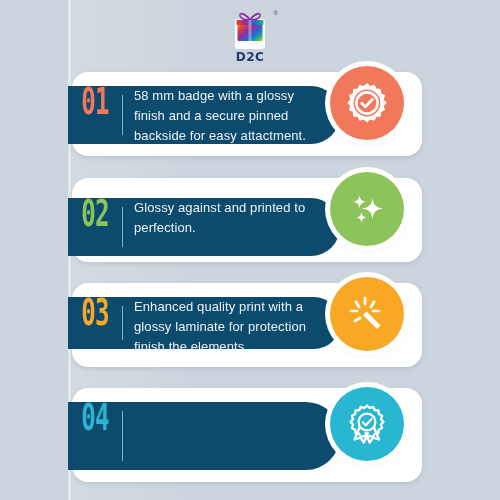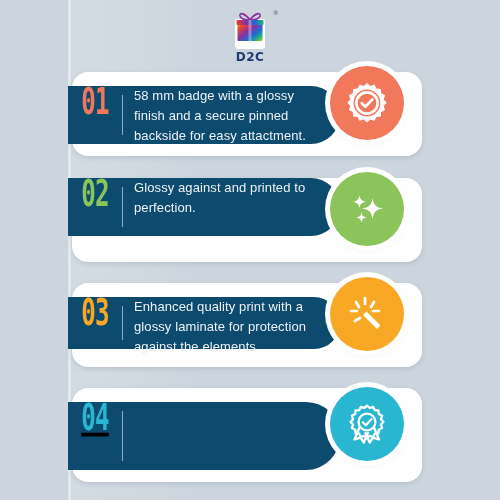--- a/index.html
+++ b/index.html
@@ -134,59 +134,59 @@
           <path d="M23 3 l3.2 3.0 4.2-1.4 2.0 3.9 4.4 .4 .4 4.4 3.9 2.0 -1.4 4.2 3.0 3.2 -3.0 3.2 1.4 4.2 -3.9 2.0 -.4 4.4 -4.4 .4 -2.0 3.9 -4.2-1.4 -3.2 3.0 -3.2-3.0 -4.2 1.4 -2.0-3.9 -4.4-.4 -.4-4.4 -3.9-2.0 1.4-4.2 -3.0-3.2 3.0-3.2 -1.4-4.2 3.9-2.0 .4-4.4 4.4-.4 2.0-3.9 4.2 1.4z"></path>
         </g>
         <circle cx="23" cy="23" r="13.4" fill="#f2785c"></circle>
         <circle cx="23" cy="23" r="10.6" fill="none" stroke="#ffffff" stroke-width="2.6"></circle>
         <path d="M17.8 23.2 l3.6 3.6 7.0-7.4" fill="none" stroke="#ffffff" stroke-width="2.8" stroke-linecap="round" stroke-linejoin="round"></path>
       </svg>
     </div>
   </div>
 
   <div class="card" style="top:178px;height:84px;">
-    <div class="pill" style="top:0;height:58px;width:272px;">
+    <div class="pill" style="top:20px;height:58px;width:272px;">
       <div class="pill-num" style="color:#8cc45c;">02</div>
       <div class="pill-div"></div>
       <div class="pill-text">Glossy against and printed to perfection.</div>
     </div>
     <div class="circle" style="left:258px;top:-6px;width:74px;height:74px;background:#8cc45c;">
       <svg width="46" height="46" viewBox="0 0 46 46">
         <g fill="#ffffff">
           <path d="M28.5 12 C29.6 19.2 31.8 21.4 39 22.5 C31.8 23.6 29.6 25.8 28.5 33 C27.4 25.8 25.2 23.6 18 22.5 C25.2 21.4 27.4 19.2 28.5 12 Z"></path>
           <path d="M15.5 9 C16.2 13.6 17.6 15.0 22.2 15.7 C17.6 16.4 16.2 17.8 15.5 22.4 C14.8 17.8 13.4 16.4 8.8 15.7 C13.4 15.0 14.8 13.6 15.5 9 Z"></path>
           <path d="M17.5 26 C18.1 29.8 19.2 30.9 23 31.5 C19.2 32.1 18.1 33.2 17.5 37 C16.9 33.2 15.8 32.1 12 31.5 C15.8 30.9 16.9 29.8 17.5 26 Z"></path>
         </g>
       </svg>
     </div>
   </div>
 
   <div class="card" style="top:283px;height:84px;">
     <div class="pill" style="top:14px;height:52px;width:272px;">
       <div class="pill-num" style="color:#f9a825;">03</div>
       <div class="pill-div"></div>
-      <div class="pill-text">Enhanced quality print with a glossy laminate for protection against the elements.</div>
+      <div class="pill-text">Enhanced quality print with a glossy laminate for protection finish the elements.</div>
     </div>
     <div class="circle" style="left:258px;top:-6px;width:74px;height:74px;background:#f9a825;">
       <svg width="46" height="46" viewBox="0 0 46 46">
         <g stroke="#ffffff" stroke-width="2.7" stroke-linecap="round" fill="none">
           <line x1="21" y1="7" x2="21" y2="13"></line>
           <line x1="12" y1="11" x2="15" y2="16"></line>
           <line x1="7" y1="20" x2="13" y2="20"></line>
           <line x1="11" y1="30" x2="16" y2="27"></line>
           <line x1="30" y1="11" x2="27" y2="16"></line>
           <line x1="35" y1="20" x2="29" y2="20"></line>
         </g>
         <path d="M22.5 20.5 L36.5 34.5 L33 38 L19 24 Z" fill="#ffffff"></path>
       </svg>
     </div>
   </div>
 
   <div class="card" style="top:388px;height:94px;">
-    <div class="pill" style="top:14px;height:68px;width:272px;text-decoration:underline;">
+    <div class="pill" style="top:14px;height:68px;width:272px;">
       <div class="pill-num" style="color:#29b6d0;">04</div>
       <div class="pill-div"></div>
     </div>
     <div class="circle" style="left:258px;top:-1px;width:74px;height:74px;background:#29b6d0;">
       <svg width="46" height="46" viewBox="0 0 46 46">
         <g fill="none" stroke="#ffffff" stroke-width="2.3" stroke-linejoin="round" stroke-linecap="round">
           <path d="M15.5 26.5 L10.5 38.5 L16.6 36.6 L19.8 41.5 L24 32"></path>
           <path d="M30.0 26.5 L35.0 38.5 L28.9 36.6 L25.7 41.5 L21.5 32"></path>
           <path d="M23 4.5 l2.6 2.5 3.5-1.2 1.7 3.3 3.6 .4 .4 3.6 3.3 1.7 -1.2 3.5 2.5 2.6 -2.5 2.6 1.2 3.5 -3.3 1.7 -.4 3.6 -3.6 .4 -1.7 3.3 -3.5-1.2 -2.6 2.5 -2.6-2.5 -3.5 1.2 -1.7-3.3 -3.6-.4 -.4-3.6 -3.3-1.7 1.2-3.5 -2.5-2.6 2.5-2.6 -1.2-3.5 3.3-1.7 .4-3.6 3.6-.4 1.7-3.3 3.5 1.2z"></path>
           <circle cx="23" cy="21" r="8.4"></circle>

